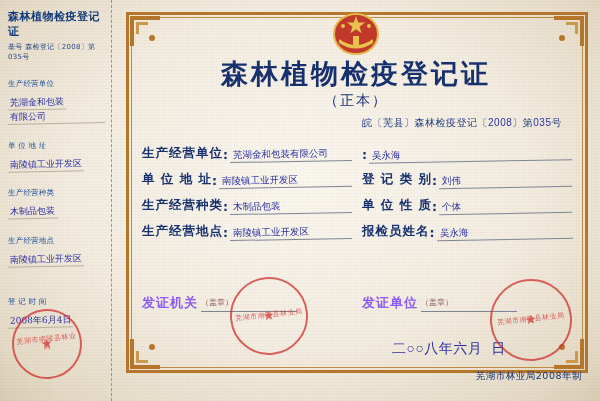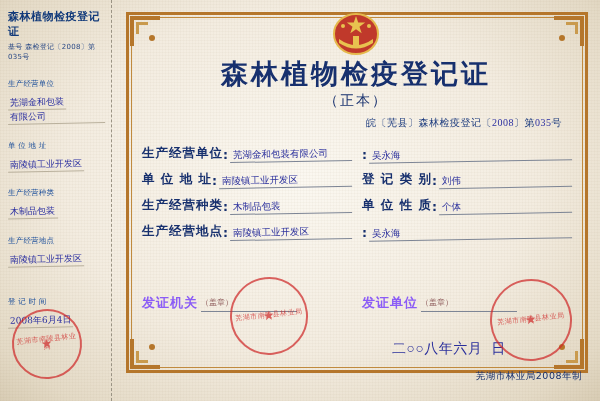--- a/index.html
+++ b/index.html
@@ -143,21 +143,21 @@
   }
   .doc-number {
     position: absolute;
     right: 38px;
     top: 116px;
     font-size: 10px;
     color: #1b3a7d;
     letter-spacing: 0.5px;
   }
   .doc-number .hand {
-    font-family: Liberation Serif, serif;
+    font-family: Liberation Sans, sans-serif;
     color: #2b2fa0;
   }
   
   .fields {
     position: absolute;
     left: 30px;
     right: 28px;
     top: 136px;
     display: grid;
     grid-template-columns: 1fr 1fr;
@@ -405,20 +405,21 @@
         <span class="field-colon">:</span>
         <span class="field-value">个体</span>
       </div>
 
       <div class="field">
         <span class="field-label">生产经营地点</span>
         <span class="field-colon">:</span>
         <span class="field-value">南陵镇工业开发区</span>
       </div>
       <div class="field">
+        <span class="field-label">报检员姓名</span>
         <span class="field-colon">:</span>
         <span class="field-value">吴永海</span>
       </div>
     </div>
 
     <div class="sign-row">
       <div class="sign-block">
         <span class="sign-label">发证机关</span><span class="sign-line">（盖章）</span>
       </div>
       <div class="sign-block">

